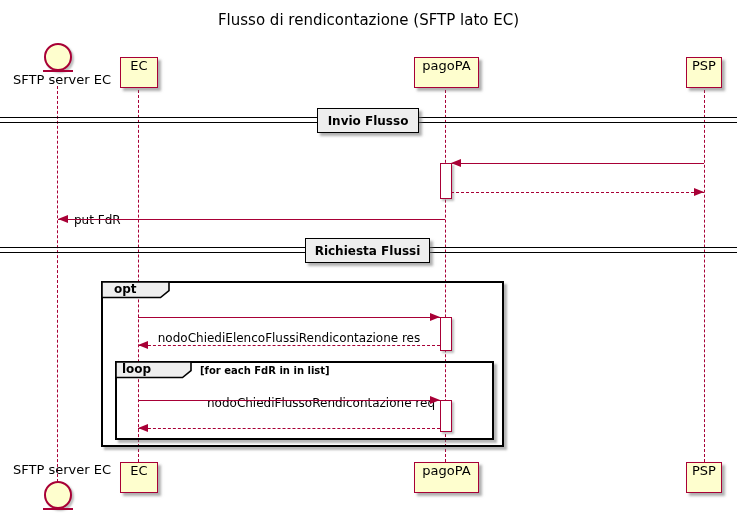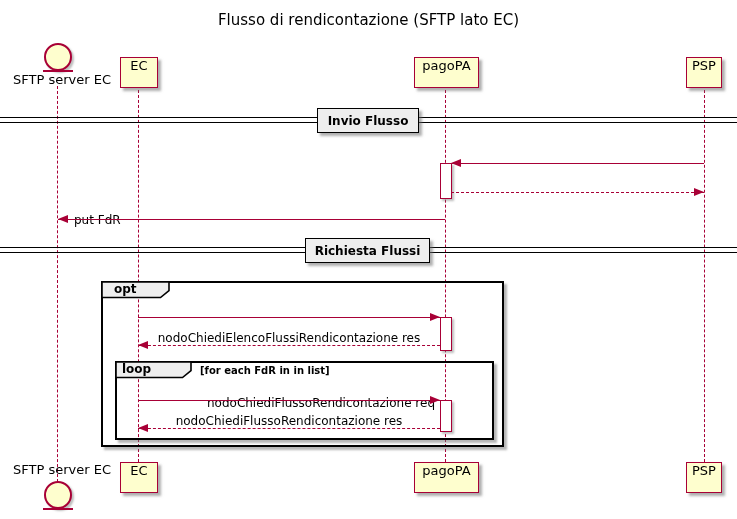--- a/index.html
+++ b/index.html
@@ -94,21 +94,20 @@
   <div class="abs msg-label center" style="left:138px;top:331px;width:302px;">nodoChiediElencoFlussiRendicontazione res</div>
   <div class="abs line-dashed" style="left:138px;top:345px;width:302px;"></div>
   <div class="abs arrow-left" style="left:138px;top:341px;"></div>
 
   <div class="abs msg-label center" style="left:138px;top:396px;width:302px;margin-left:32px;">nodoChiediFlussoRendicontazione req</div>
   <div class="abs line-solid" style="left:138px;top:400px;width:302px;"></div>
   <div class="abs arrow-right" style="left:430px;top:396px;"></div>
 
   <div class="abs activation" style="left:440px;top:400px;height:30px;"></div>
 
-  <div class="abs msg-label center" style="left:138px;top:414px;width:302px;">nodoChiediFlussoRendicontazione res</div>
   <div class="abs line-dashed" style="left:138px;top:428px;width:302px;"></div>
   <div class="abs arrow-left" style="left:138px;top:424px;"></div>
 
   <div class="abs entity-circle" style="left:44px;top:43px;"></div>
   <div class="abs entity-line" style="left:43px;top:70px;width:30px;"></div>
   <div class="abs entity-label" style="left:5px;top:72px;width:106px;">SFTP server EC</div>
 
   <div class="abs pbox" style="left:120px;top:57px;width:36px;height:29px;">
     <span>EC</span>
   </div>

